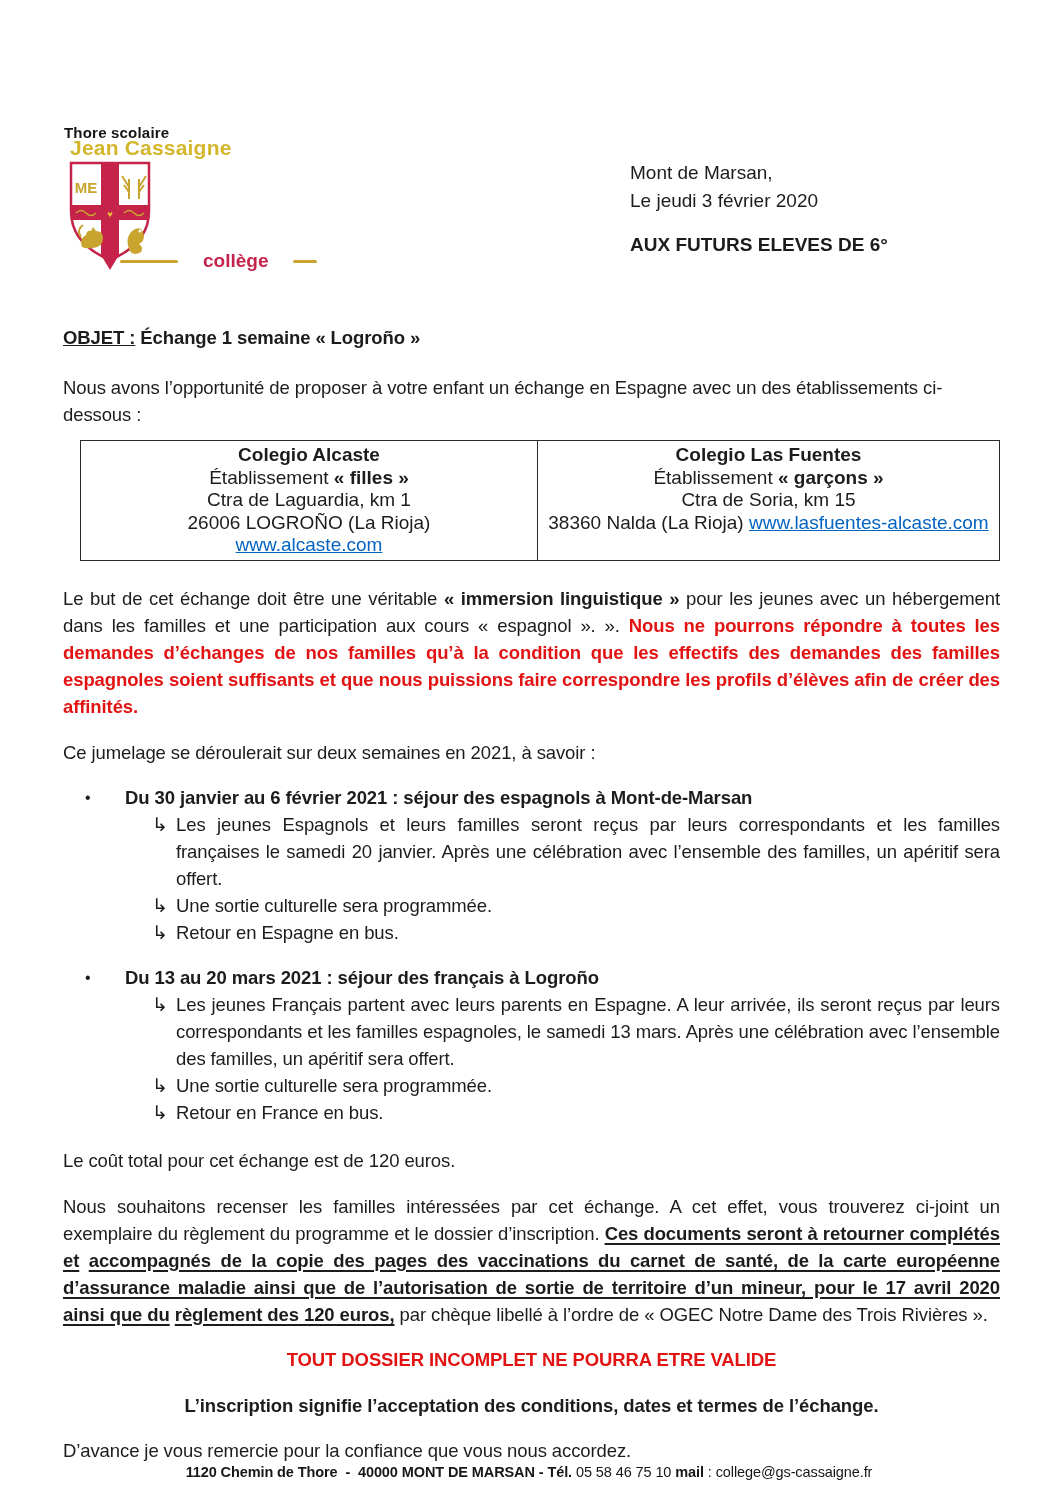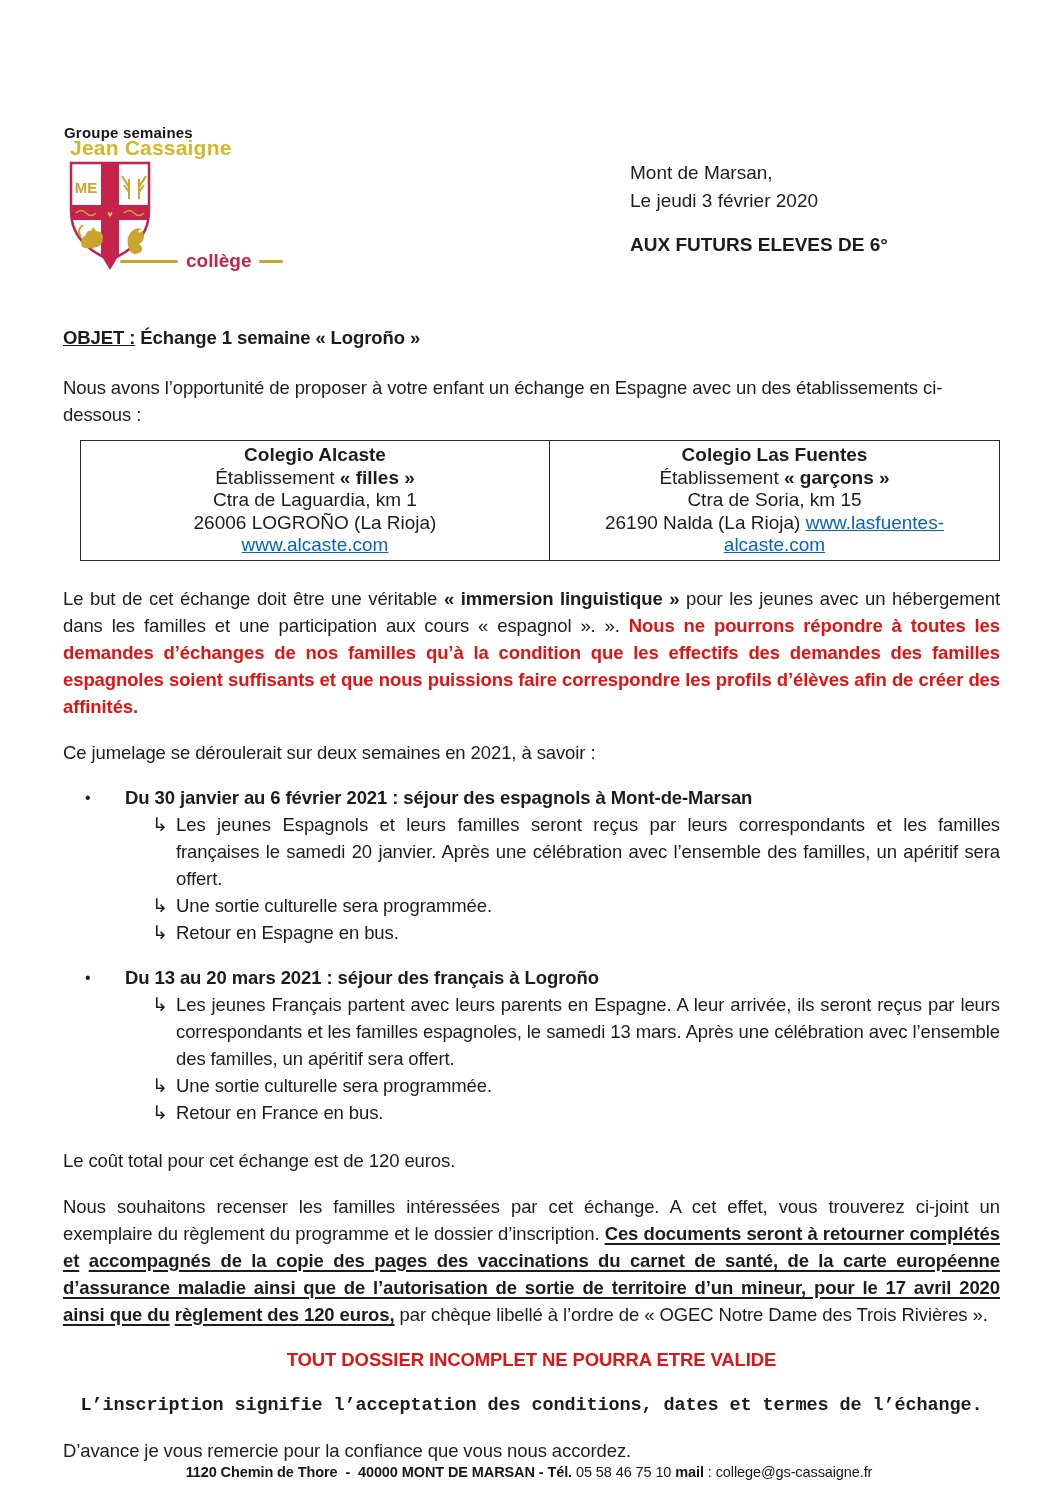--- a/index.html
+++ b/index.html
@@ -12,68 +12,68 @@
   .justify{text-align:justify;}
   .center{text-align:center;}
   .red{color:#e21313;}
   a.link{color:#0563c1;text-decoration:underline;cursor:pointer;}
 
   
   .logo{position:absolute;left:64px;top:124px;width:270px;height:165px;}
   .logo-group{font-size:15px;font-weight:bold;color:#151515;letter-spacing:.2px;}
   .logo-name{font-size:21px;font-weight:bold;color:#d4b62c;margin:-5px 0 0 6px;letter-spacing:.2px;}
   .crest{position:absolute;left:4px;top:37px;width:84px;height:112px;}
-  .logo-college{position:absolute;left:56px;top:126px;display:flex;align-items:center;gap:8px;
+  .logo-college{position:absolute;left:56px;top:126px;display:flex;align-items:center;gap:25px;
     color:#c5234a;font-weight:bold;font-size:19px;}
   .dash{height:3px;background:#c9a42e;border-radius:2px;}
   .dash-long{width:58px;}
   .dash-short{width:24px;}
 
   
   .date-block{position:absolute;left:630px;top:159px;font-size:19px;line-height:28px;}
   .recipients{font-weight:bold;margin-top:16px;}
 
   
   .content{position:absolute;left:63px;top:318px;width:937px;
     font-size:18.5px;line-height:27px;letter-spacing:-.1px;}
   .objet{margin:6px 0 0 0;}
   .greeting-block{margin-top:23px;}
 
   table.schools{border-collapse:collapse;margin:12px 0 0 17px;width:920px;table-layout:fixed;}
   table.schools td{border:1.5px solid #2a2a2a;text-align:center;vertical-align:top;
-    padding:3px 12px;font-size:19px;line-height:22.5px;letter-spacing:0;}
+    padding:3px 6px;font-size:19px;line-height:22.5px;letter-spacing:0;}
   td.cell-left{width:444px;}
 
   .purpose{margin-top:24px;}
   .schedule-intro{margin-top:19px;}
 
   .period{margin-top:0;}
   .period + .period{margin-top:18px;}
   .period-title-row{display:flex;padding-left:22px;}
   .b-marker{width:40px;flex:0 0 40px;font-size:16px;}
   .period-title{font-weight:bold;flex:1;}
   .sub-item{display:flex;padding-left:89px;}
   .s-marker{width:24px;flex:0 0 24px;font-size:19px;color:#1c1c1c;}
   .sub-text{flex:1;}
 
   .cost{margin-top:21px;}
   .docs{margin-top:15px;}
   .bu{font-weight:bold;text-decoration:underline;text-decoration-thickness:2px;text-underline-offset:3px;}
   .warning{margin-top:10px;font-weight:bold;}
-  .acceptance{font-weight:bold;font-family:Liberation Mono, monospace;}
+  .acceptance{font-weight:bold;}
   .closing{margin-top:8px;}
 
   .footer{position:absolute;left:0;top:1464px;width:1058px;text-align:center;
     font-size:14.5px;letter-spacing:-.1px;color:#171717;}
 </style>
 </head>
 <body>
 
 <div class="logo">
-  <div class="logo-group">Groupe semaines</div>
+  <div class="logo-group">Thore scolaire</div>
   <div class="logo-name">Jean Cassaigne</div>
   <svg class="crest" viewBox="0 0 84 112" aria-hidden="true">
     <path d="M3,2 H81 V50 C81,74 66,89 42,99 C18,89 3,74 3,50 Z" fill="#ffffff" stroke="#c5234a" stroke-width="2.5"></path>
     <rect x="3" y="44" width="78" height="15" fill="#c5234a"></rect>
     <path d="M33,2 H51 V94 L42,109 L33,94 Z" fill="#c5234a"></path>
     <text x="18" y="32" font-size="15" font-weight="bold" fill="#c9a42e" text-anchor="middle">ME</text>
     <g stroke="#c9a42e" stroke-width="2" fill="none">
       <path d="M61,38 V18 M61,26 L54,15 M61,31 L56,24"></path>
       <path d="M71,38 V18 M71,26 L78,15 M71,31 L76,24"></path>
     </g>
@@ -119,21 +119,21 @@
           <div class="bold">Colegio Alcaste</div>
           <div><span>Établissement </span><span class="bold">« filles »</span></div>
           <div>Ctra de Laguardia, km 1</div>
           <div>26006 LOGROÑO (La Rioja)</div>
           <div><a class="link">www.alcaste.com</a></div>
         </td>
         <td>
           <div class="bold">Colegio Las Fuentes</div>
           <div><span>Établissement </span><span class="bold">« garçons »</span></div>
           <div>Ctra de Soria, km 15</div>
-          <div><span>26190 Nalda (La Rioja) </span><a class="link">www.lasfuentes-alcaste.com</a></div>
+          <div><span>38360 Nalda (La Rioja) </span><a class="link">www.lasfuentes-alcaste.com</a></div>
         </td>
       </tr>
     </tbody>
   </table>
 
   <p class="purpose justify"><span>Le but de cet échange doit être une véritable </span><span class="bold">« immersion linguistique »</span><span> pour les jeunes avec un hébergement dans les familles et une participation aux cours « espagnol ». ». </span><span class="bold red">Nous ne pourrons répondre à toutes les demandes d’échanges de nos familles qu’à la condition que les effectifs des demandes des familles espagnoles soient suffisants et que nous puissions faire correspondre les profils d’élèves afin de créer des affinités.</span></p>
 
   <p class="schedule-intro">Ce jumelage se déroulerait sur deux semaines en 2021, à savoir :</p>
 
   <div class="period">

